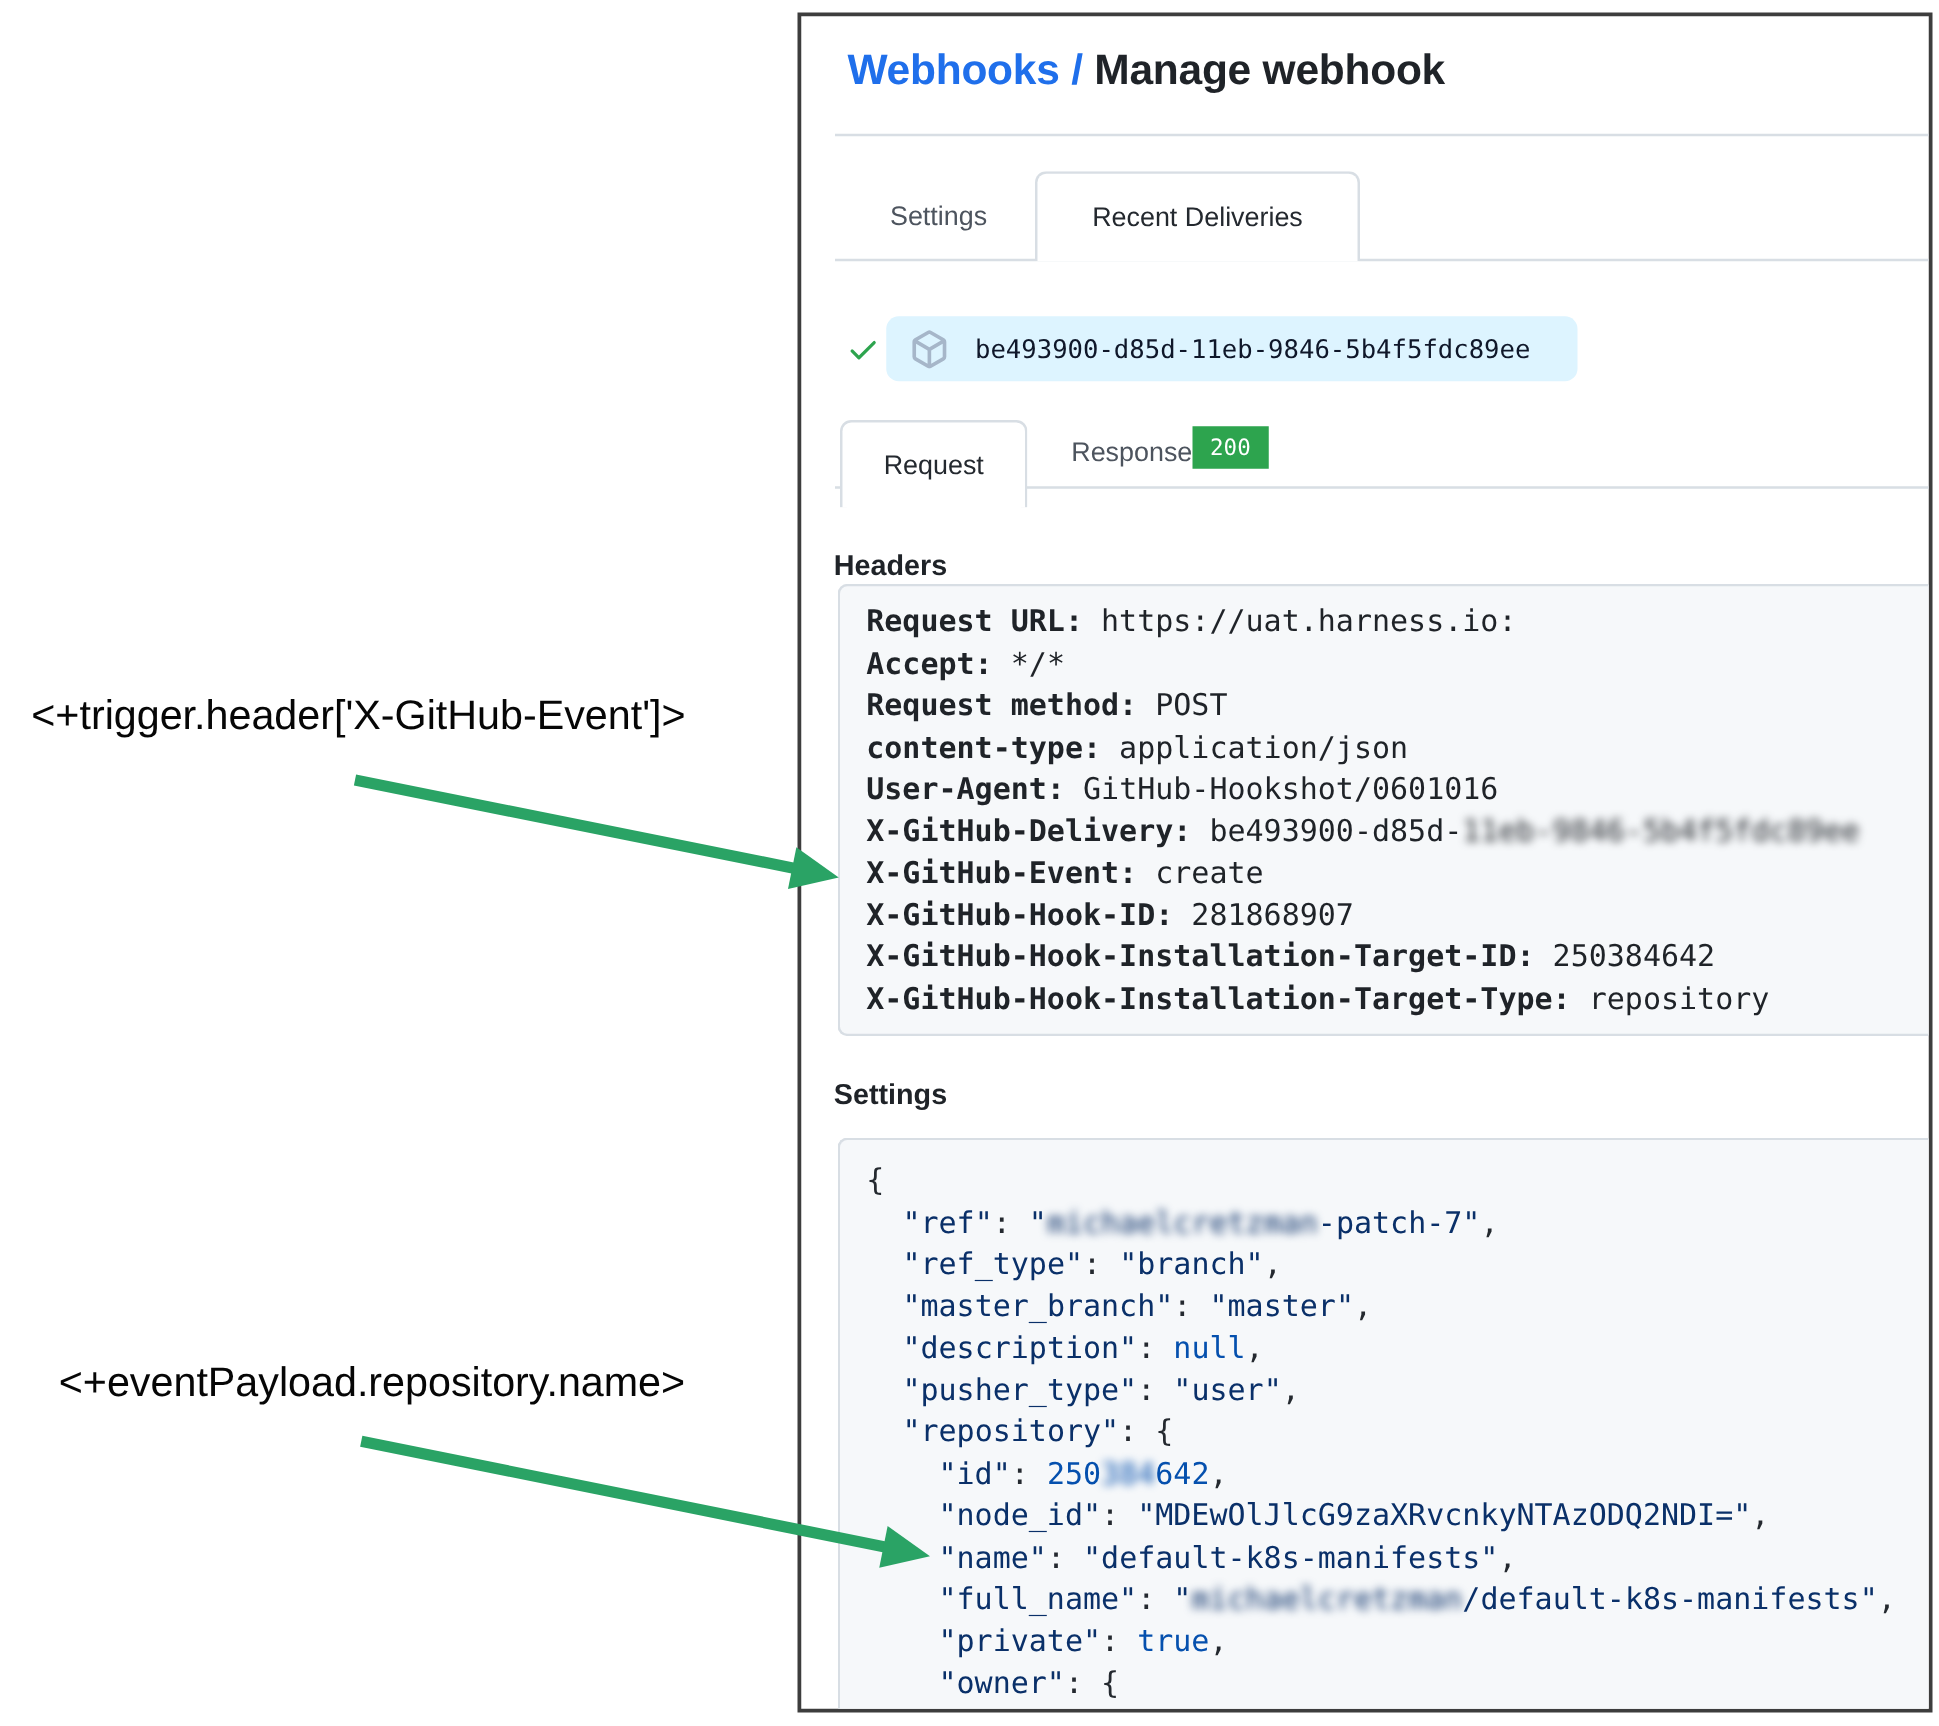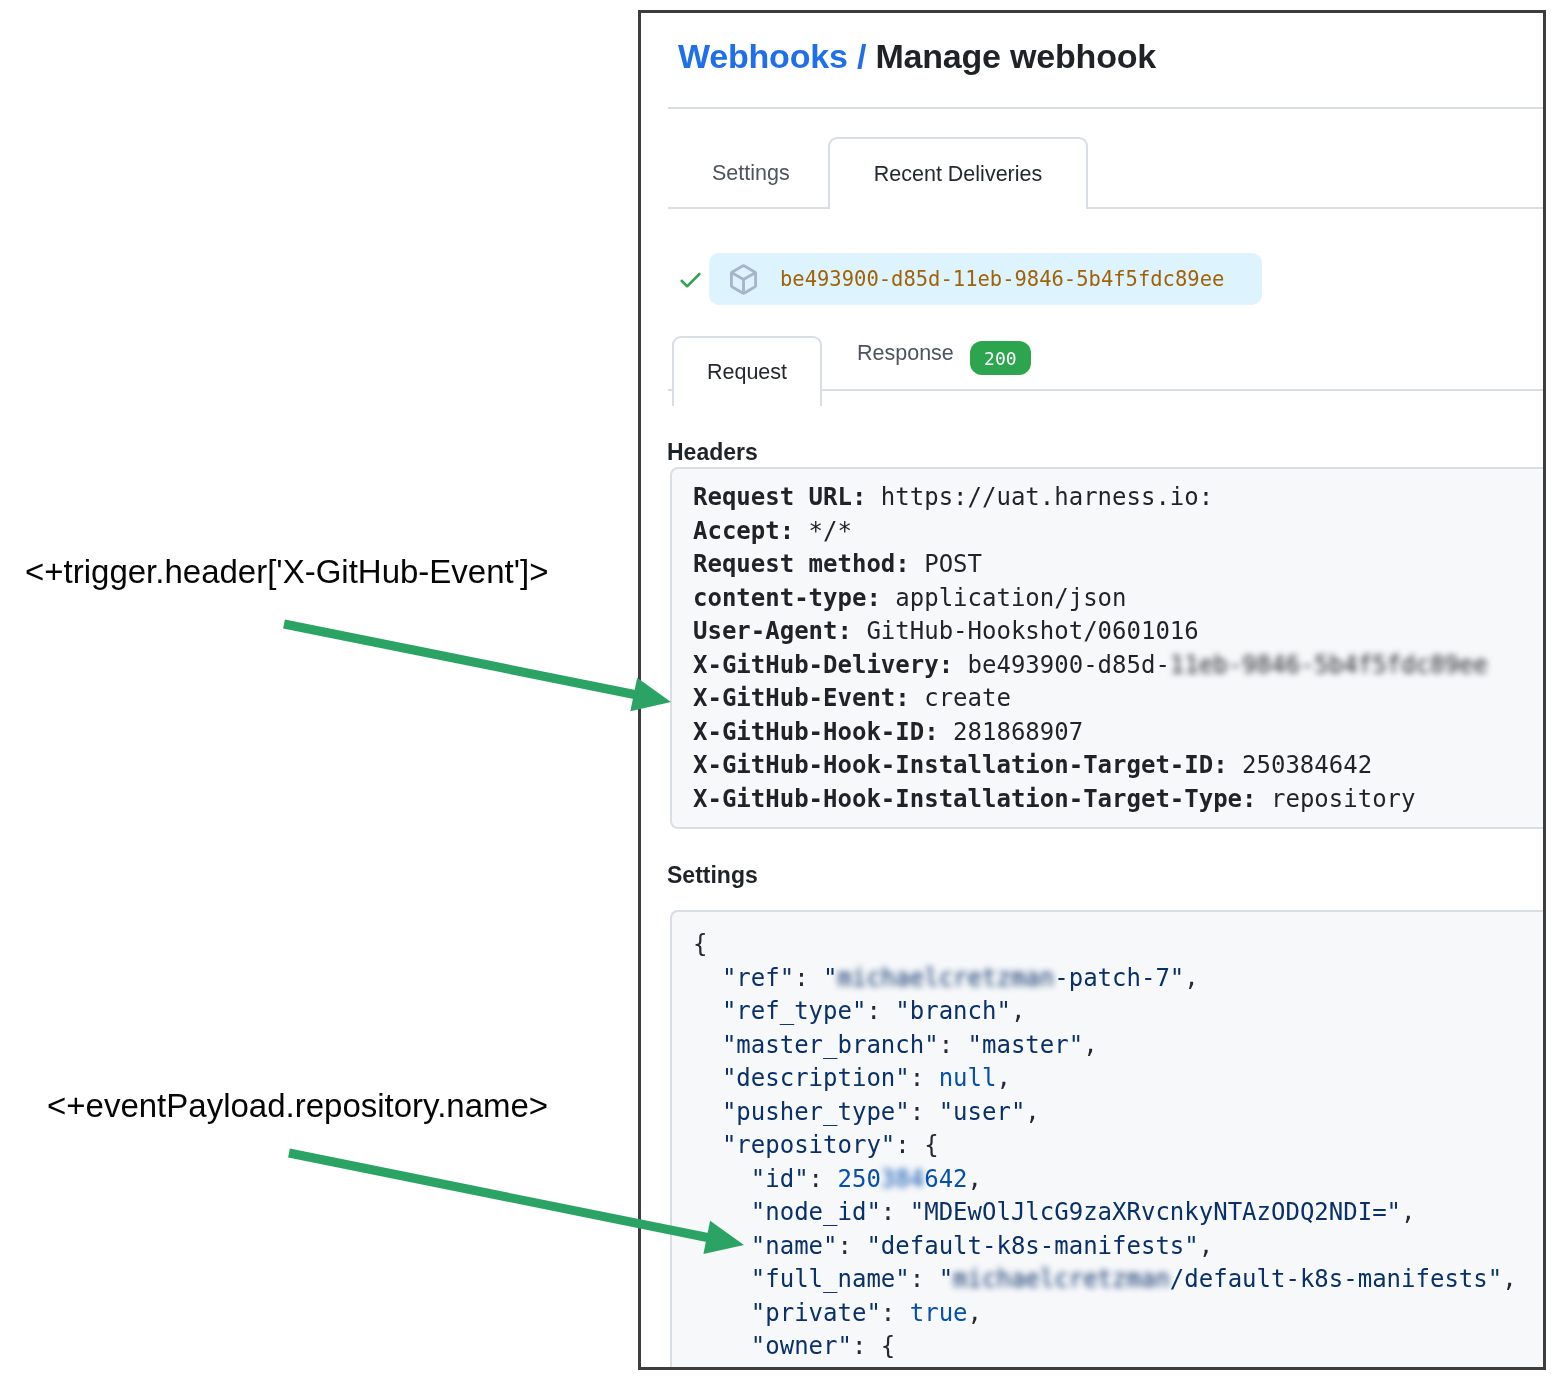--- a/index.html
+++ b/index.html
@@ -36,35 +36,35 @@
     position:absolute;color:#4d545e;font-size:21.5px;white-space:nowrap;cursor:pointer;
   }
   #tab-settings{left:59px;top:148px;margin-left:12px;}
   .tab-active{
     position:absolute;background:#ffffff;border:2px solid #d8dee4;border-bottom:none;
     border-radius:9px 9px 0 0;display:flex;align-items:center;justify-content:center;
     color:#24292f;font-size:21.5px;z-index:2;white-space:nowrap;
   }
   #tab-recent{left:187px;top:124px;width:260px;height:72px;}
   #tab-request{left:31px;top:323px;width:150px;height:70px;font-weight:500;}
-  #tab-response-wrap{position:absolute;left:216px;top:328px;display:flex;align-items:flex-start;gap:16px;}
+  #tab-response-wrap{position:absolute;left:216px;top:328px;display:flex;align-items:flex-end;}
   #tab-response-label{color:#4d545e;font-size:21.5px;white-space:nowrap;}
   .status-badge{
-    background:#2da44e;color:#ffffff;border-radius:12px;min-width:61px;height:34px;
+    background:#2da44e;color:#ffffff;border-radius:0;min-width:61px;height:34px;
     display:flex;align-items:center;justify-content:center;
     font-family:"DejaVu Sans Mono",monospace;font-size:18px;
   }
   
   .check{position:absolute;left:36px;top:253px;width:27px;height:27px;}
   .delivery-pill{
     position:absolute;left:68px;top:240px;width:553px;height:52px;background:#ddf4ff;
     border-radius:10px;display:flex;align-items:center;padding-left:19px;gap:21px;cursor:pointer;
   }
   .pkg-icon{width:31px;height:31px;flex:0 0 auto;}
-  .guid{font-family:"DejaVu Sans Mono",monospace;font-size:20.5px;color:#a16207;white-space:nowrap;}
+  .guid{font-family:"DejaVu Sans Mono",monospace;font-size:20.5px;color:#0f172a;white-space:nowrap;}
   
   .sec-h{position:absolute;left:26px;font-size:23px;font-weight:700;color:#1f2328;}
   #headers-title{top:426px;}
   #payload-title{top:849px;}
   
   .codeblock{
     position:absolute;left:29px;width:calc(100% - 29px);
     background:#f6f8fa;border:2px solid #d8dee4;border-right:none;border-radius:8px 0 0 8px;
     font-family:"DejaVu Sans Mono",monospace;font-size:24px;color:#1f2328;
     overflow:hidden;

